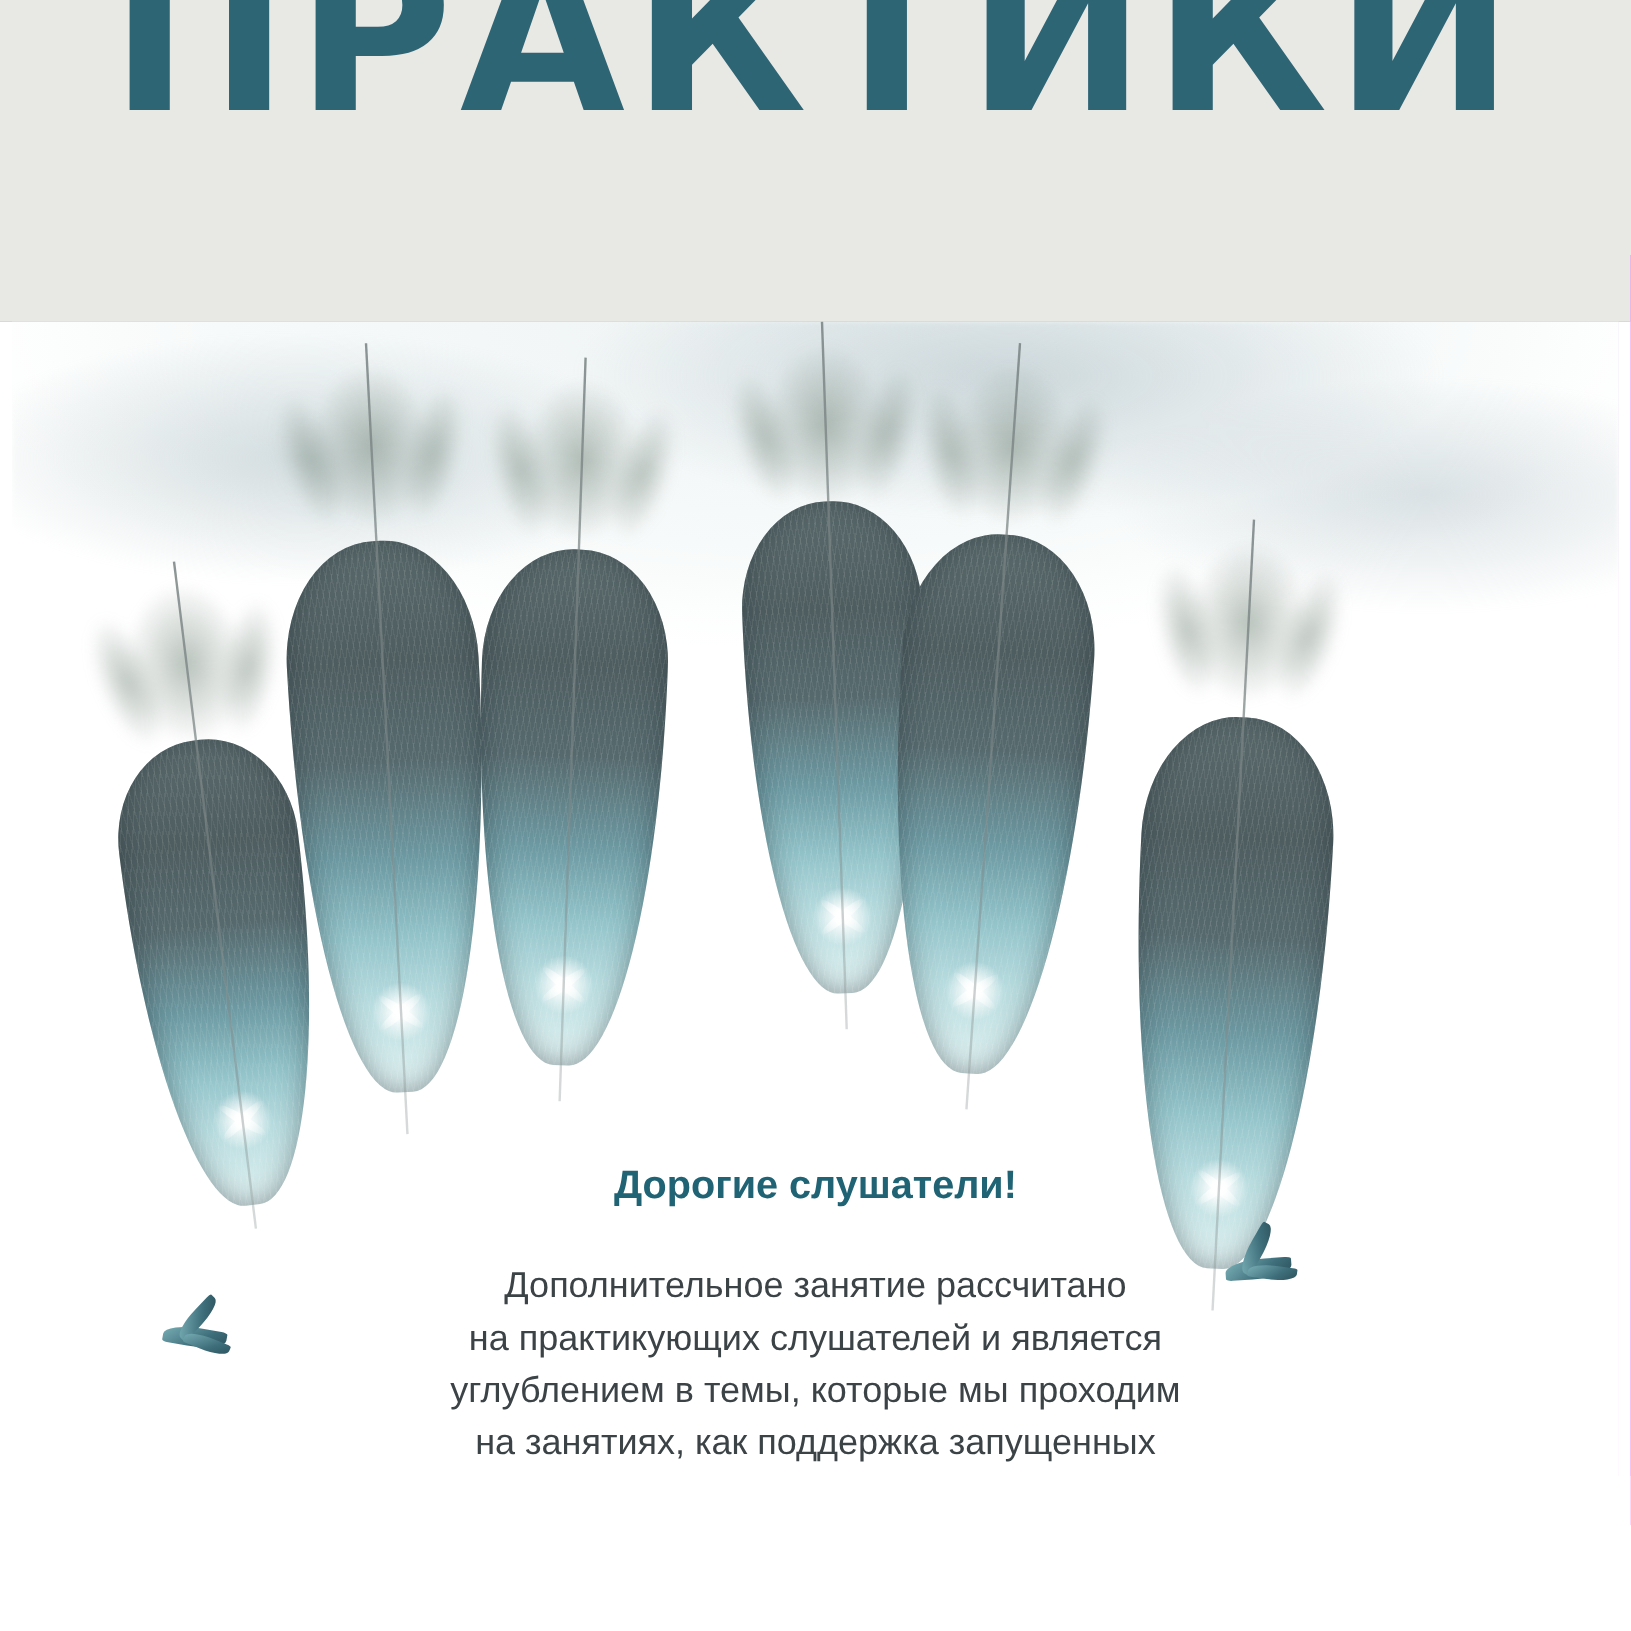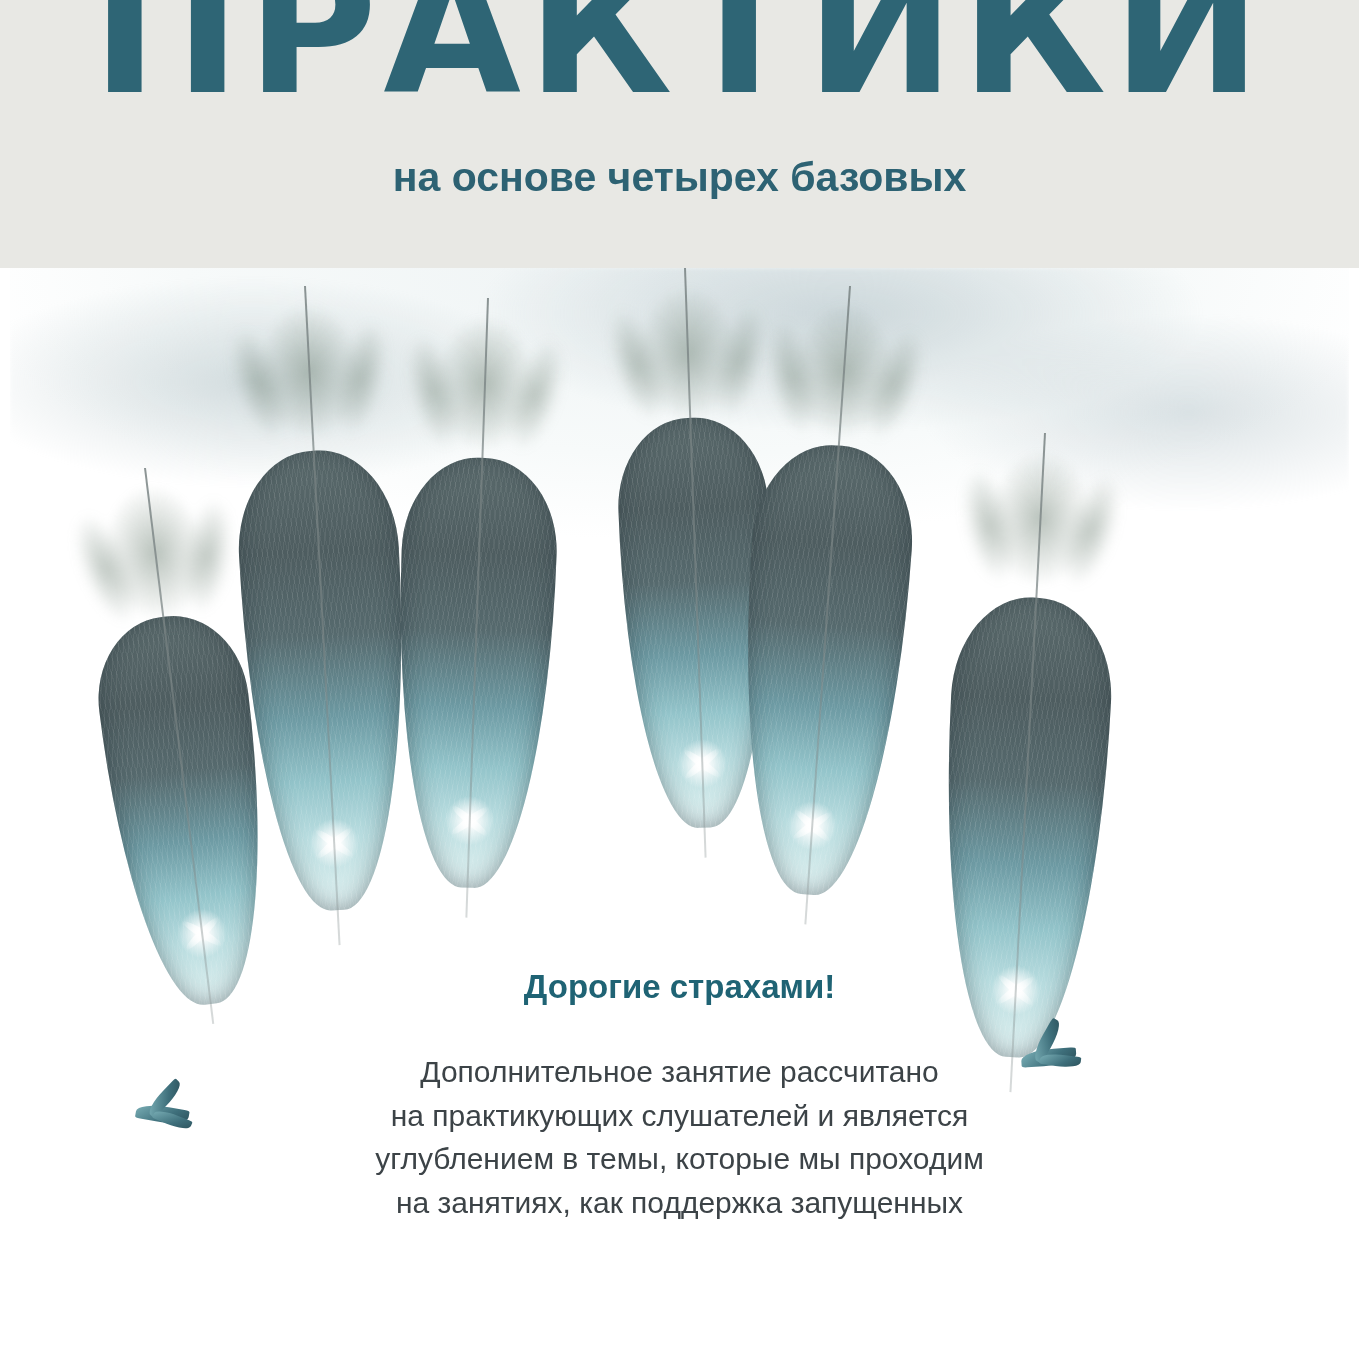--- a/index.html
+++ b/index.html
@@ -273,22 +273,20 @@
   .side-white-left { left: 0; }
   .side-white-right { left: 1349px; }
 </style>
 </head>
 <body>
 
 <div id="page">
 
   <div class="banner">
     <div class="banner-title">ПРАКТИКИ</div>
-    <div class="banner-sub">на основе
-четырех базовых</div>
   </div>
 
   <div class="hero">
     <div class="cloudwash"></div>
 
     <div class="feather" id="f1">
       <div class="downy"></div>
       <div class="vane"></div>
       <div class="shaft"></div>
       <div class="spark"></div>
@@ -318,21 +316,21 @@
       <div class="spark"></div>
     </div>
     <div class="feather" id="f6">
       <div class="downy"></div>
       <div class="vane"></div>
       <div class="shaft"></div>
       <div class="spark"></div>
     </div>
 
     <div class="letter">
-      <div class="letter-greeting" id="greeting">Дорогие страхами!</div>
+      <div class="letter-greeting" id="greeting">Дорогие слушатели!</div>
       <p class="letter-p">Дополнительное занятие рассчитано
 на практикующих слушателей и является
 углублением в темы, которые мы проходим
 на занятиях, как поддержка запущенных
 на занятиях состояний, а так же как помощь
 в борьбе с сомнениями и страхами:
 ведь чем лучше вы понимаете упражнение, тем
 лучше вы его выполняете, так как знание
 исключает неуверенность, позволяет довериться
 и открыться энергетическим потокам.</p>

